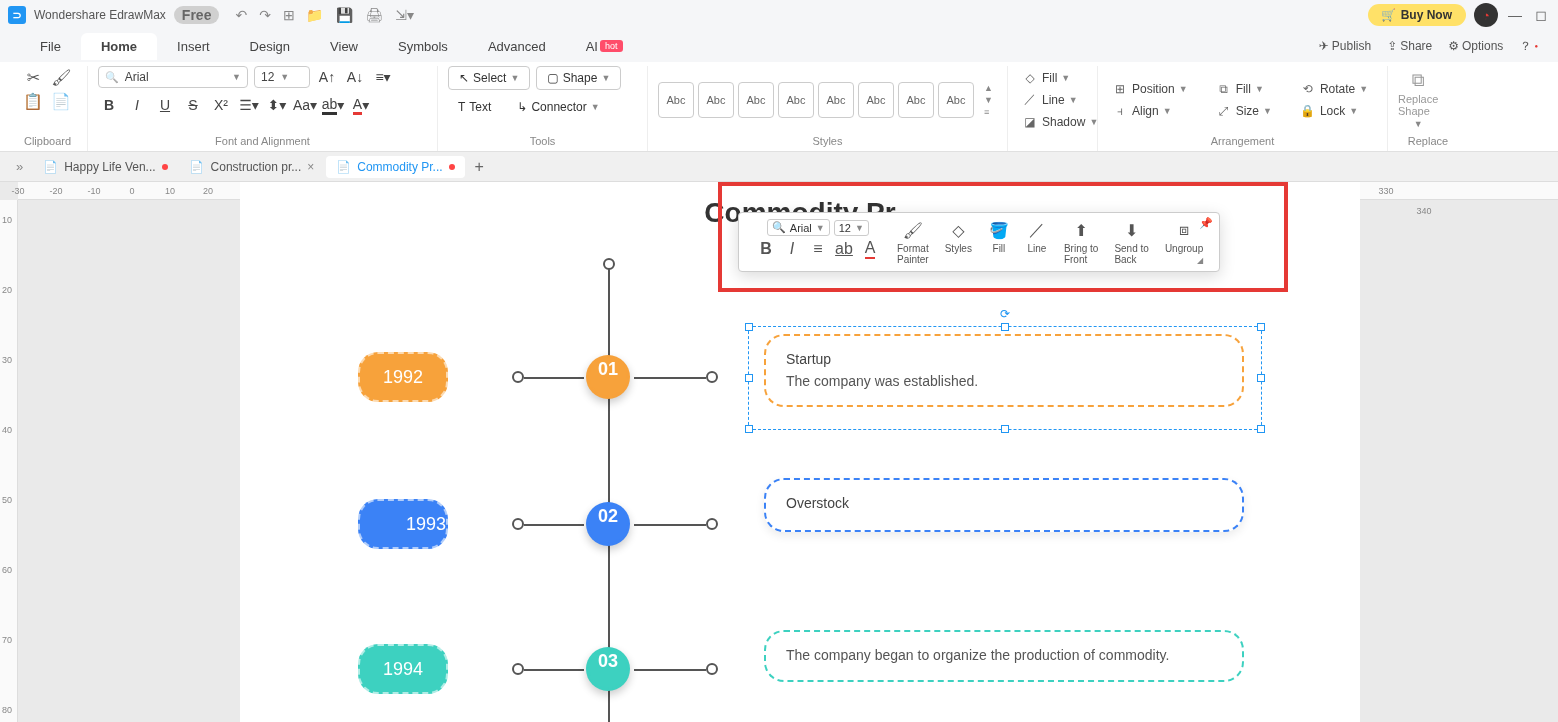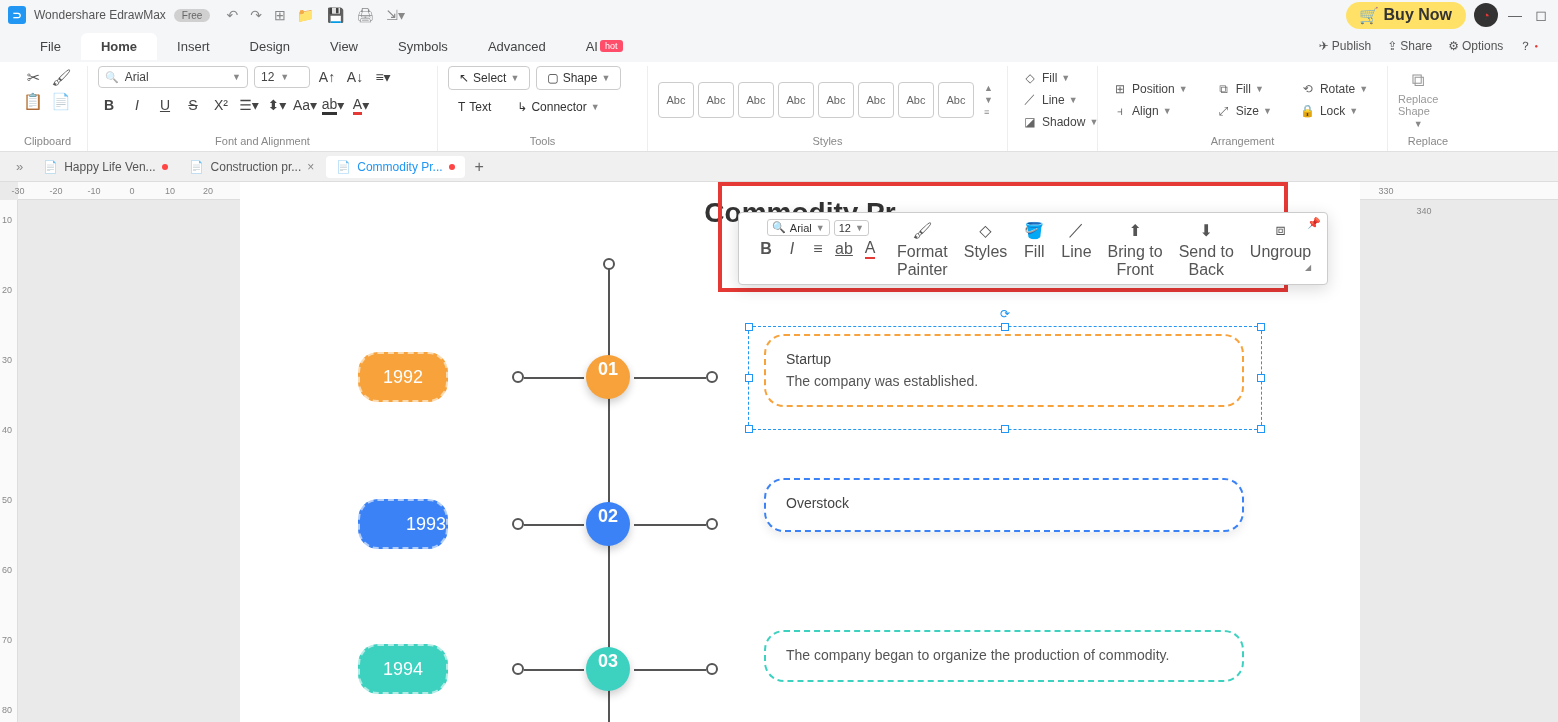--- a/index.html
+++ b/index.html
@@ -2,25 +2,25 @@
 <html><head>
 <meta charset="utf-8">
 <style>
 * { box-sizing: border-box; margin: 0; padding: 0; font-family: Arial, sans-serif; }
 body { background:#f5f6f8; width:1558px; height:722px; overflow:hidden; font-size:13px; color:#333; }
 
 
 .titlebar { height:30px; background:#f5f6f8; display:flex; align-items:center; padding:0 8px; gap:8px; }
 .logo { width:18px; height:18px; background:#2196f3; border-radius:3px; display:flex; align-items:center; justify-content:center; color:#fff; font-weight:bold; font-size:11px; }
 .appname { font-size:12px; color:#555; }
-.free-badge { background:#d0d0d0; color:#666; padding:1px 8px; border-radius:9px; font-size:10px; }
+.free-badge { background:#d0d0d0; color:#666; padding:1px 8px; border-radius:9px; font-size:14px;font-weight:bold; }
 .title-actions { display:flex; gap:12px; margin-left:8px; }
 .title-actions span { color:#888; font-size:14px; cursor:pointer; }
 .spacer { flex:1; }
-.buy-now { background:#ffe168; border-radius:14px; padding:4px 14px; display:flex; align-items:center; gap:4px; font-size:16px; color:#333; font-weight:bold; }
+.buy-now { background:#ffe168; border-radius:14px; padding:4px 14px; display:flex; align-items:center; gap:4px; font-size:12px; color:#333; font-weight:bold; }
 .cart-icon::before { content:"🛒"; }
 .round-icon { width:24px; height:24px; border-radius:50%; background:#333; display:flex; align-items:center; justify-content:center; }
 .win-btn { width:18px; height:18px; display:flex; align-items:center; justify-content:center; color:#666; font-size:14px; }
 
 
 .menubar { height:32px; display:flex; align-items:center; padding:0 20px; gap:0; }
 .menu-item { padding:6px 20px; font-size:13px; color:#444; cursor:pointer; border-radius:6px 6px 0 0; }
 .menu-item.active { background:#fff; font-weight:bold; }
 .hot-badge { background:#ff4d6a; color:#fff; font-size:9px; padding:1px 5px; border-radius:3px; margin-left:2px; position:relative; top:-2px; }
 .menubar-right { display:flex; align-items:center; gap:16px; margin-left:auto; font-size:12px; color:#555; }
@@ -102,21 +102,21 @@
 .selection-box { position:absolute; border:1px dashed #2196f3; pointer-events:none; }
 .sel-handle { position:absolute; width:8px; height:8px; background:#fff; border:1px solid #2196f3; }
 .rotate-handle { position:absolute; left:50%; transform:translateX(-50%); top:-20px; color:#2196f3; font-size:12px; }
 
 
 .float-tb { position:absolute; background:#fff; border:1px solid #ccc; border-radius:4px; box-shadow:0 4px 16px rgba(0,0,0,.15); display:flex; padding:6px 10px; gap:4px; align-items:flex-start; }
 .red-highlight { position:absolute; border:4px solid #e53935; pointer-events:none; }
 .ft-sec { display:flex; flex-direction:column; align-items:center; gap:2px; padding:0 6px; }
 .ft-row { display:flex; gap:4px; align-items:center; }
 .ft-icon { width:22px; height:22px; display:flex; align-items:center; justify-content:center; color:#555; font-size:16px; }
-.ft-label { font-size:16px; color:#555; text-align:center; line-height:1.1; }
+.ft-label { font-size:10px; color:#555; line-height:1.1; }
 .ft-font-sel { border:1px solid #ccc; border-radius:3px; padding:1px 4px; font-size:11px; display:flex; align-items:center; gap:4px; }
 .pin { position:absolute; right:6px; top:4px; color:#aaa; font-size:11px; }
 </style>
 </head>
 <body>
 
 <div class="titlebar">
   <div class="logo">⊃</div>
   <span class="appname">Wondershare EdrawMax</span>
   <span class="free-badge">Free</span>

